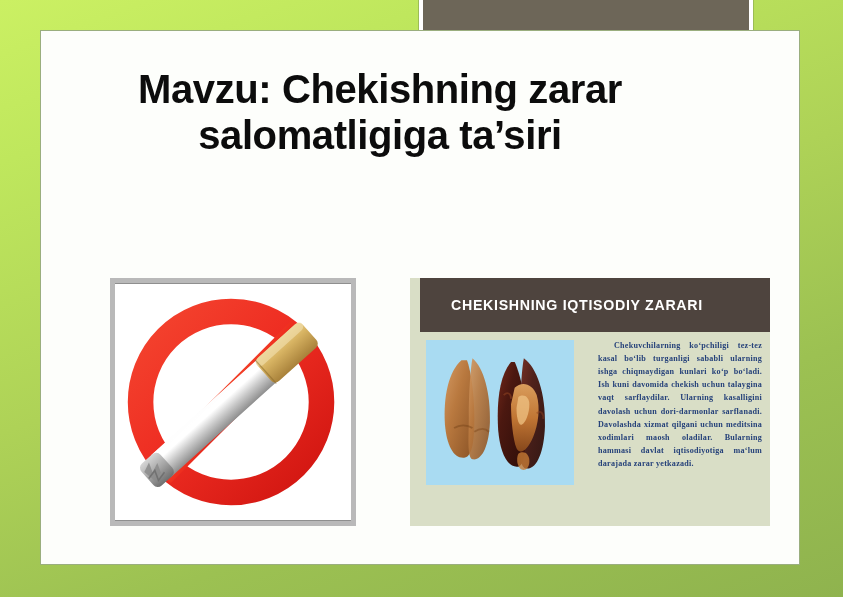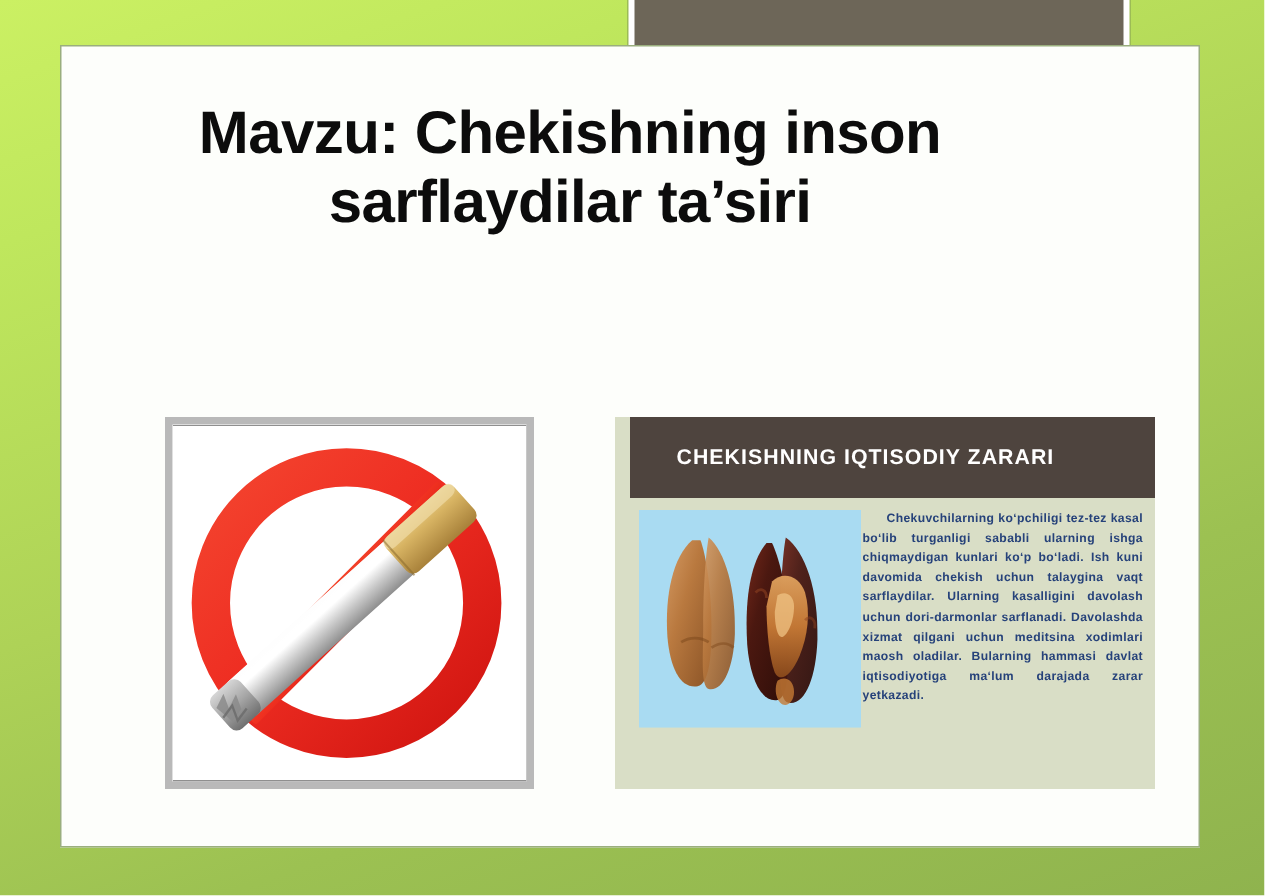--- a/index.html
+++ b/index.html
@@ -131,45 +131,45 @@
     margin-left: 6px;
     margin-top: 2px;
     background: #a9dbf2;
     overflow: hidden;
     flex: none;
   }
   #lungs-canvas { position: absolute; inset: 0; width: 100%; height: 100%; }
 
   #poster-text {
     flex: 1;
-    margin-left: 1px;
+    margin-left: 24px;
     margin-right: 2px;
     color: #26427a;
     font-size: 8.1px;
     line-height: 1.62;
     text-align: justify;
     text-indent: 16px;
     font-weight: bold;
     letter-spacing: 0.25px;
-    font-family: Liberation Sans, sans-serif;
+    font-family: Liberation Serif, serif;
     padding-top: 1px;
   }
 </style>
 </head>
 <body>
 
 <div id="slide">
 
   <div id="top-deco">
     <div id="top-deco-inner"></div>
   </div>
 
   <div id="slide-panel"></div>
 
-  <div id="title">Mavzu: Chekishning inson sarflaydilar ta’siri</div>
+  <div id="title">Mavzu: Chekishning zarar salomatligiga ta’siri</div>
 
   <div id="nosmoke-figure">
     <svg id="nosmoke-canvas" viewBox="0 0 240 240">
       <defs>
         <linearGradient id="gRing" x1="0" y1="0" x2="1" y2="1">
           <stop offset="0%" stop-color="#f4452f"></stop>
           <stop offset="45%" stop-color="#ee2d22"></stop>
           <stop offset="100%" stop-color="#cf1410"></stop>
         </linearGradient>
         <linearGradient id="gBar" x1="0" y1="0" x2="1" y2="1">

